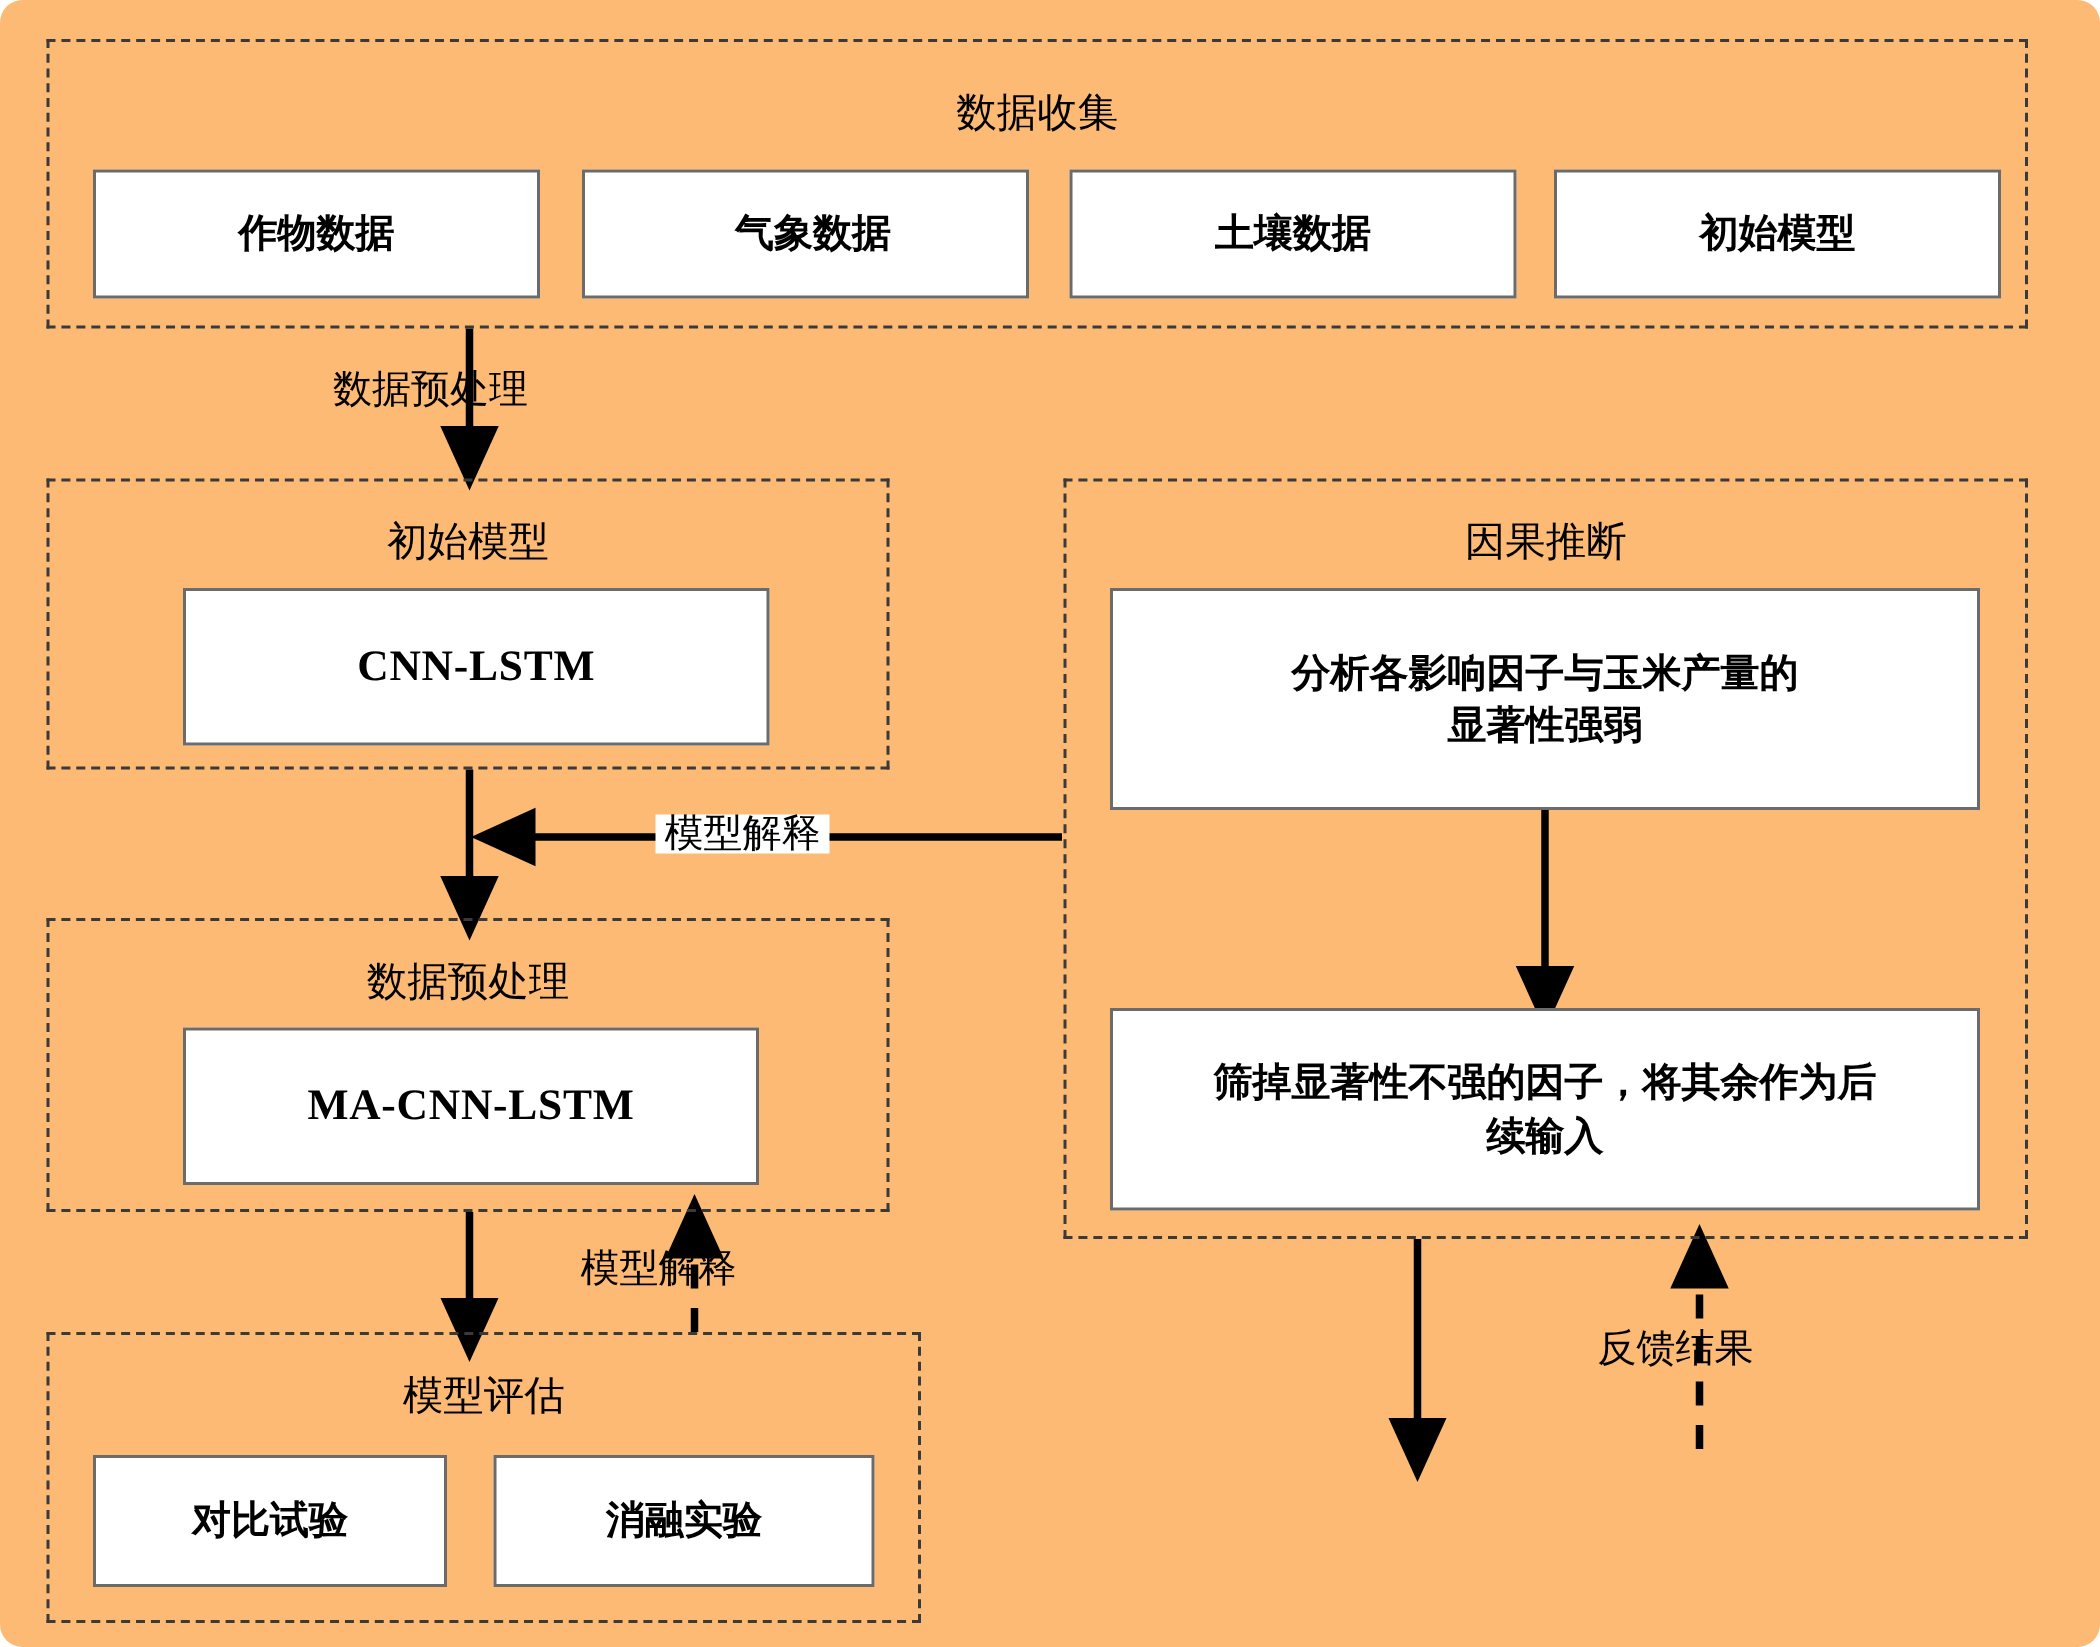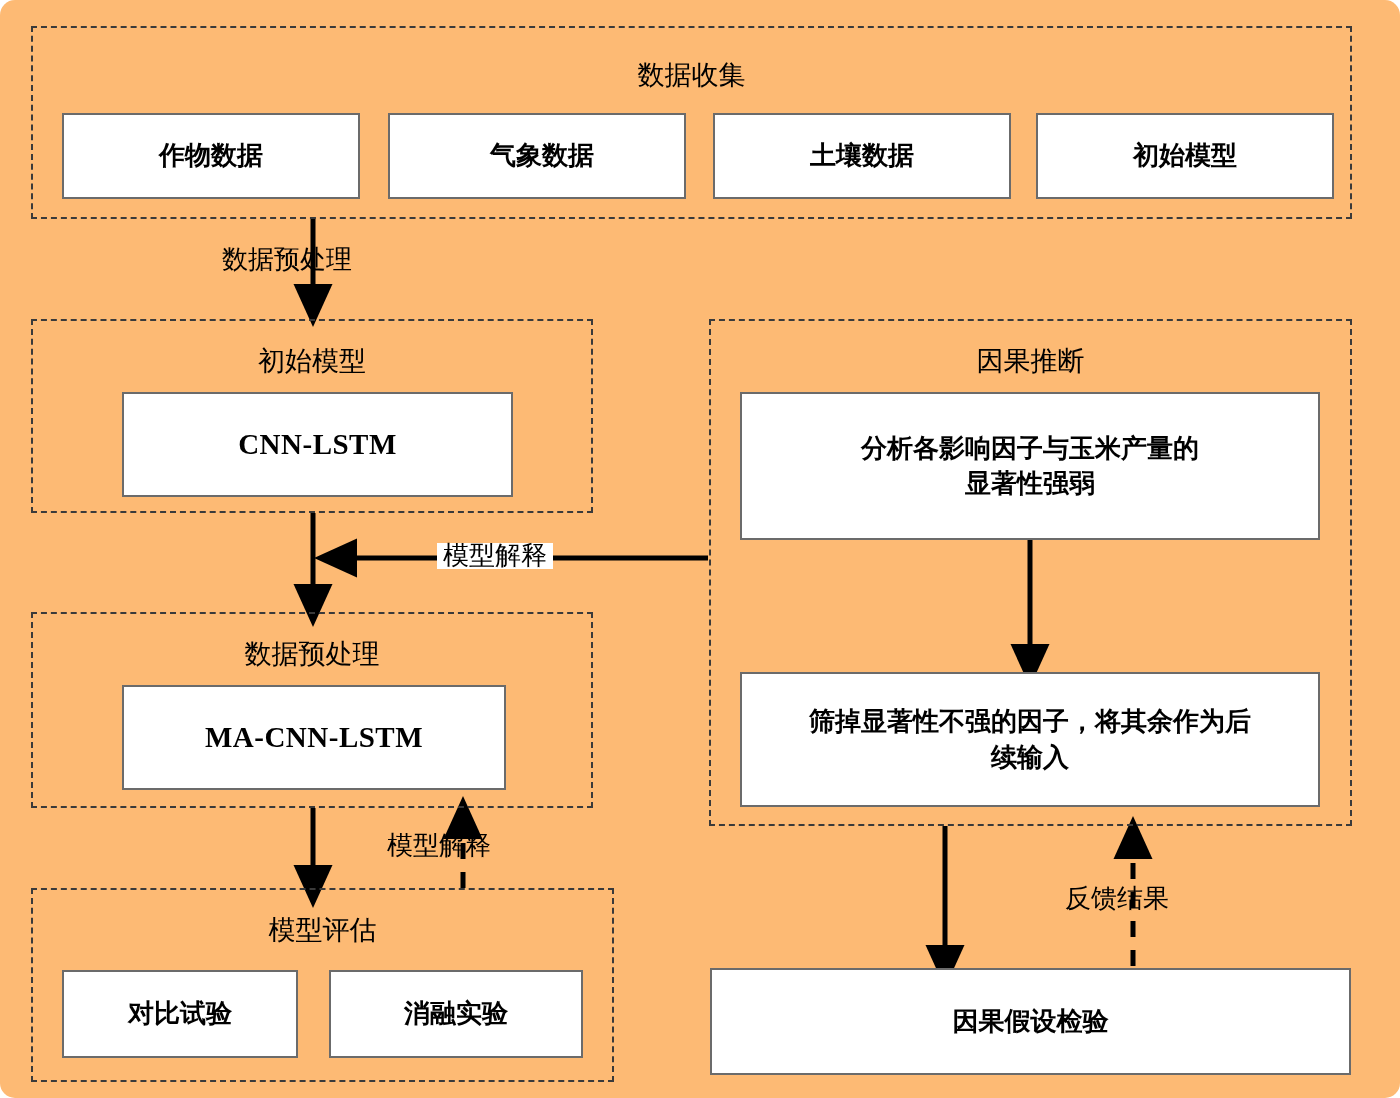--- a/index.html
+++ b/index.html
@@ -158,15 +158,14 @@
 
     <div class="node" style="left:29px; top:71px; width:580px; height:148px; white-space:pre-line;">分析各影响因子与玉米产量的
 显著性强弱</div>
 
     <div class="node" style="left:29px; top:351px; width:580px; height:135px; white-space:pre-line;">筛掉显著性不强的因子，将其余作为后
 续输入</div>
   </div>
 
   <div class="edge-label" style="left:1065px; top:886px;">反馈结果</div>
 
-  <div class="node" style="left:710px; top:968px; width:641px; height:107px;">因果假设检验</div>
 
 </div>
 
 </body></html>

